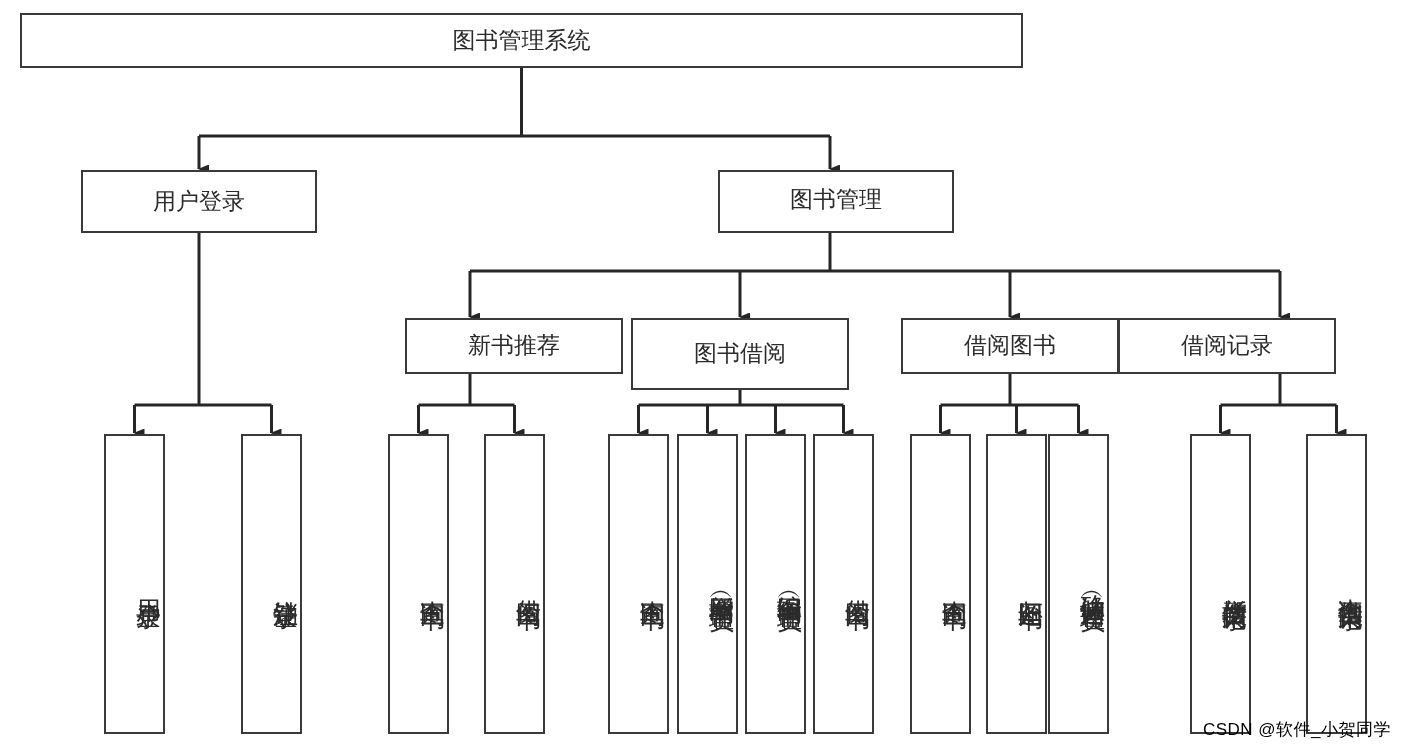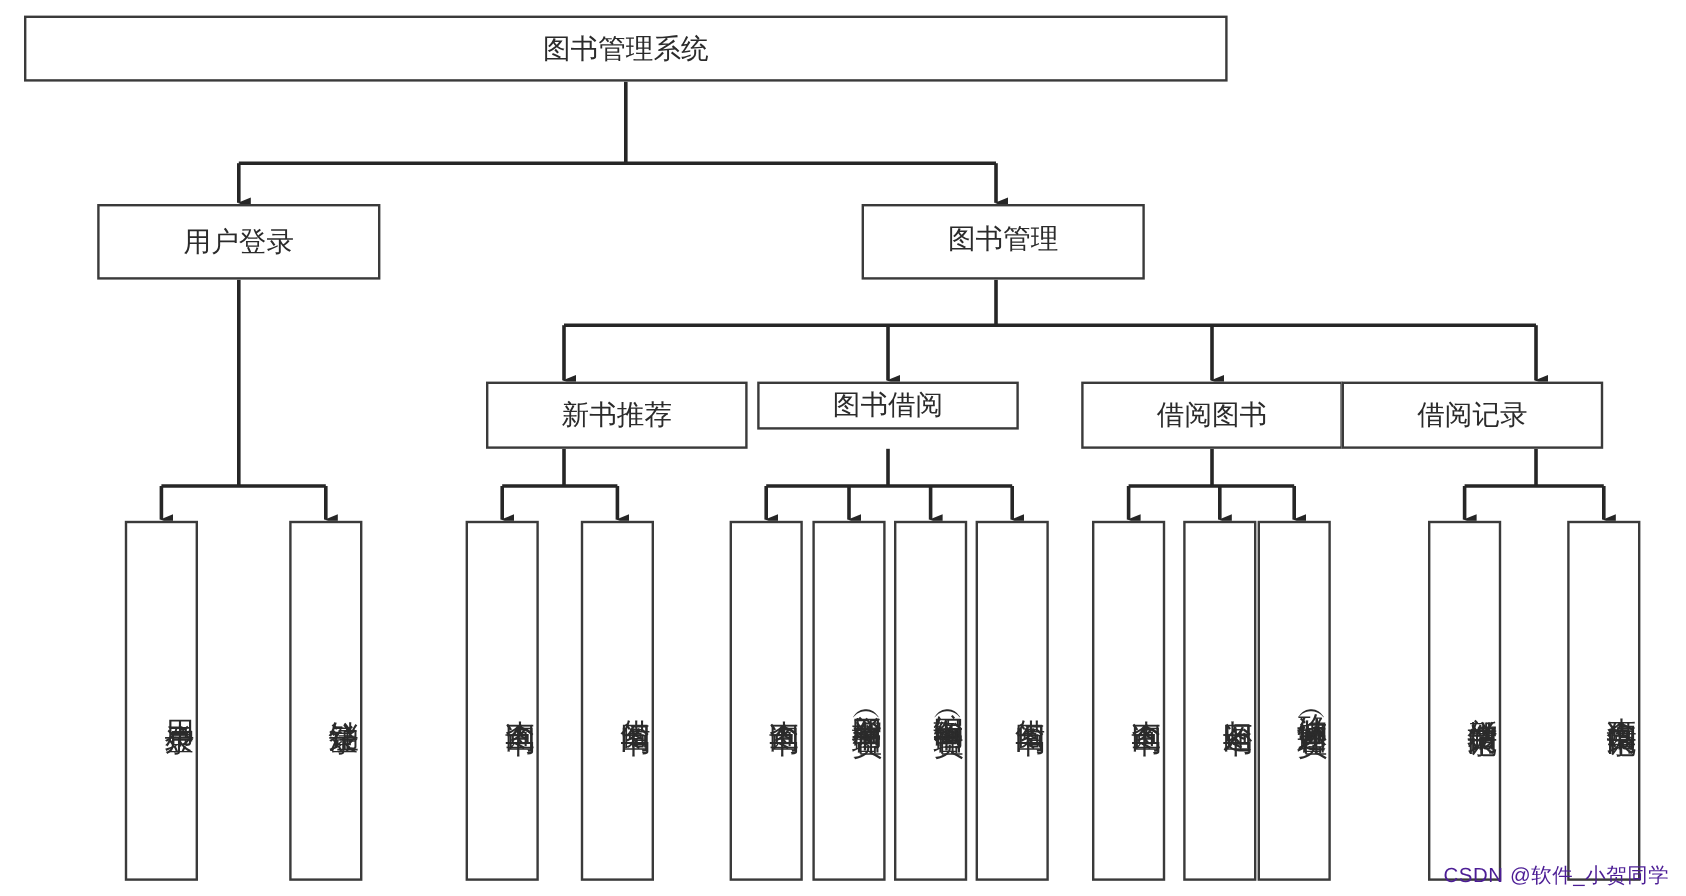--- a/index.html
+++ b/index.html
@@ -51,21 +51,21 @@
     justify-content: center;
   }
   .node-label {
     display: block;
   }
   #watermark {
     position: absolute;
     right: 14px;
     bottom: 6px;
     font-size: 17px;
-    color: #4c1d95;
+    color: #000000;
     white-space: nowrap;
     letter-spacing: 0.5px;
   }
 </style>
 </head>
 <body>
 
 <div id="canvas">
   <svg id="wires" xmlns="http://www.w3.org/2000/svg">
     <defs>
@@ -116,21 +116,21 @@
       </div>
       <div class="node h" style="left: 81px; top: 170px; width: 236px; height: 63px;">
         <span class="node-label">用户登录</span>
       </div>
       <div class="node h" style="left: 718px; top: 170px; width: 236px; height: 63px; font-family: Liberation Mono, monospace;">
         <span class="node-label">图书管理</span>
       </div>
       <div class="node h" style="left: 361px; top: 318px; width: 218px; height: 56px; margin-left: 44px;">
         <span class="node-label">新书推荐</span>
       </div>
-      <div class="node h" style="left: 631px; top: 318px; width: 218px; height: 40px;">
+      <div class="node h" style="left: 631px; top: 318px; width: 218px; height: 72px;">
         <span class="node-label">图书借阅</span>
       </div>
       <div class="node h" style="left: 901px; top: 318px; width: 218px; height: 56px;">
         <span class="node-label">借阅图书</span>
       </div>
       <div class="node h" style="left: 1118px; top: 318px; width: 218px; height: 56px;">
         <span class="node-label">借阅记录</span>
       </div>
       <div class="node v" style="left: 104px; top: 434px; width: 61px; height: 300px;">
         <span class="node-label">用户登录</span>

